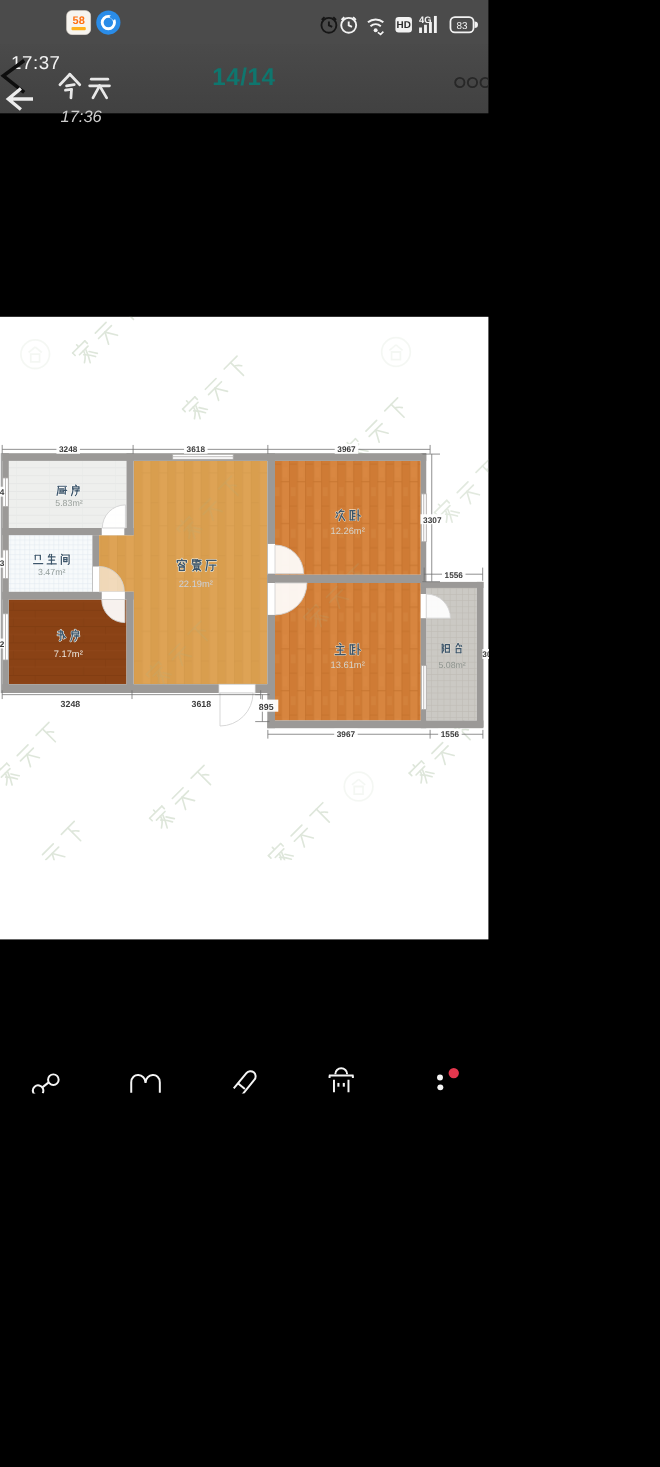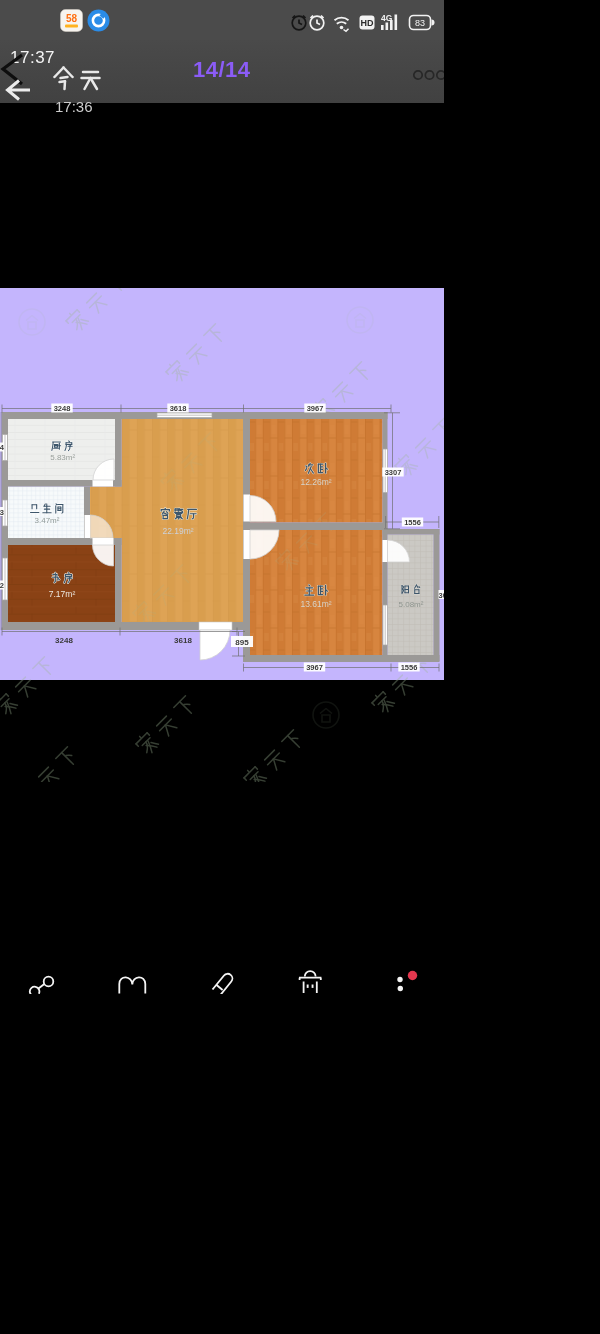--- a/index.html
+++ b/index.html
@@ -80,33 +80,33 @@
       <path d="M56,61 L54,92"></path>
     </g>
     <g transform="translate(28.0,1.0) scale(0.2500)" stroke="#e8e8e8" fill="none" stroke-width="10" stroke-linecap="round">
       <path d="M20,24 H80"></path>
       <path d="M14,48 H86"></path>
       <path d="M50,48 L26,92"></path>
       <path d="M50,48 L76,92"></path>
     </g>
   </svg>
 
-<div class="abs" style="left:55px;top:98px;color:#cdcdcd;font-size:15px;">17:36</div>
-
-<div class="abs" style="left:193px;top:57px;color:#8b5cf6;font-size:22px;font-weight:bold;letter-spacing:.5px;">14/14</div>
+<div class="abs" style="left:55px;top:98px;color:#cdcdcd;font-size:15px;font-style:italic;">17:36</div>
+
+<div class="abs" style="left:193px;top:57px;color:#0f766e;font-size:22px;font-weight:bold;letter-spacing:.5px;">14/14</div>
 
 <svg class="abs" style="left:412px;top:68px;" width="32" height="14">
 <g fill="none" stroke="#272727" stroke-width="1.7">
 <circle cx="6" cy="7" r="4.2"></circle>
 <circle cx="17.5" cy="7" r="4.2"></circle>
 <circle cx="29" cy="7" r="4.2"></circle>
 </g>
 </svg>
 
-<div class="abs" style="left:0;top:288px;width:444px;height:392px;background:#c4b5fd;" id="photo">
+<div class="abs" style="left:0;top:288px;width:444px;height:566px;background:#ffffff;" id="photo">
 <svg width="444" height="494" viewBox="0 0 444 494" font-family="Liberation Sans, sans-serif">
 <defs>
 <pattern id="pkit" width="30" height="7.2" patternUnits="userSpaceOnUse">
           <rect width="30" height="7.2" fill="#eeefed"></rect>
           <path d="M0,0.4 H30" stroke="#e3e4e2" stroke-width="0.7"></path>
           <path d="M15,0 V7.2" stroke="#e8e9e7" stroke-width="0.5"></path>
         </pattern>
 <pattern id="pbath" width="4.4" height="4.4" patternUnits="userSpaceOnUse">
           <rect width="4.4" height="4.4" fill="#f7fafb"></rect>
           <path d="M0,0.6 H4.4 M0.6,0 V4.4" stroke="#e1e9ef" stroke-width="0.5"></path>

